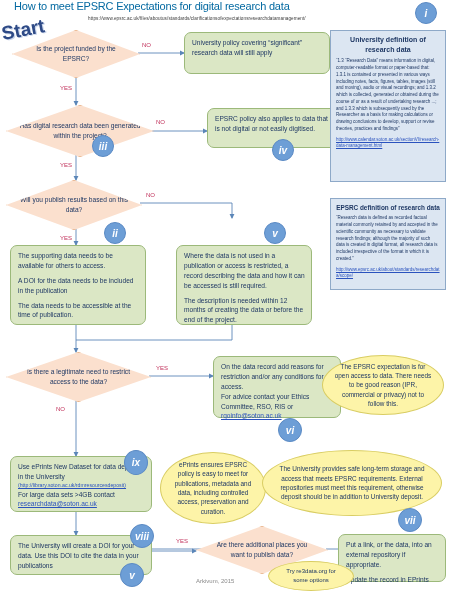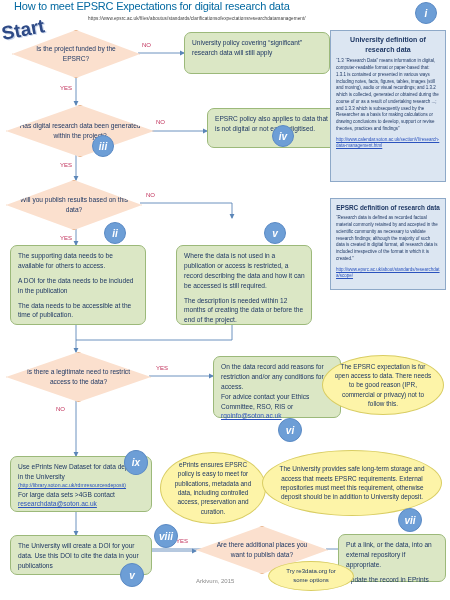--- a/index.html
+++ b/index.html
@@ -190,21 +190,21 @@
   <div class="abs callout" style="left:322px;top:355px;width:122px;height:60px;">The EPSRC expectation is for open access to data.  There needs to be good reason (IPR, commercial or privacy) not to follow this.</div>
 
   <div class="abs callout" style="left:160px;top:452px;width:106px;height:72px;">ePrints ensures EPSRC policy is easy to meet for publications, metadata and data, including controlled access, preservation and curation.</div>
 
   <div class="abs callout" style="left:262px;top:450px;width:180px;height:66px;">The University provides safe long-term storage and access that meets EPSRC requirements.  External repositories must meet this requirement, otherwise deposit should be in addition to University deposit.</div>
 
   <div class="abs callout" style="left:268px;top:561px;width:86px;height:30px;font-size:6px;">Try re3data.org for some options</div>
 
   <div class="abs badge" style="left:104px;top:222px;width:22px;height:22px;font-style:italic;">ii</div>
   <div class="abs badge" style="left:92px;top:135px;width:22px;height:22px;">iii</div>
-  <div class="abs badge" style="left:272px;top:125px;width:22px;height:22px;">iv</div>
+  <div class="abs badge" style="left:272px;top:139px;width:22px;height:22px;">iv</div>
   <div class="abs badge" style="left:264px;top:222px;width:22px;height:22px;">v</div>
   <div class="abs badge" style="left:278px;top:418px;width:24px;height:24px;">vi</div>
   <div class="abs badge" style="left:398px;top:508px;width:24px;height:24px;">vii</div>
-  <div class="abs badge" style="left:130px;top:524px;width:24px;height:24px;margin-left:24px;">viii</div>
+  <div class="abs badge" style="left:130px;top:524px;width:24px;height:24px;">viii</div>
   <div class="abs badge" style="left:124px;top:450px;width:24px;height:25px;">ix</div>
   <div class="abs badge" style="left:120px;top:563px;width:24px;height:24px;">v</div>
 
 </div>
 
 </body></html>

